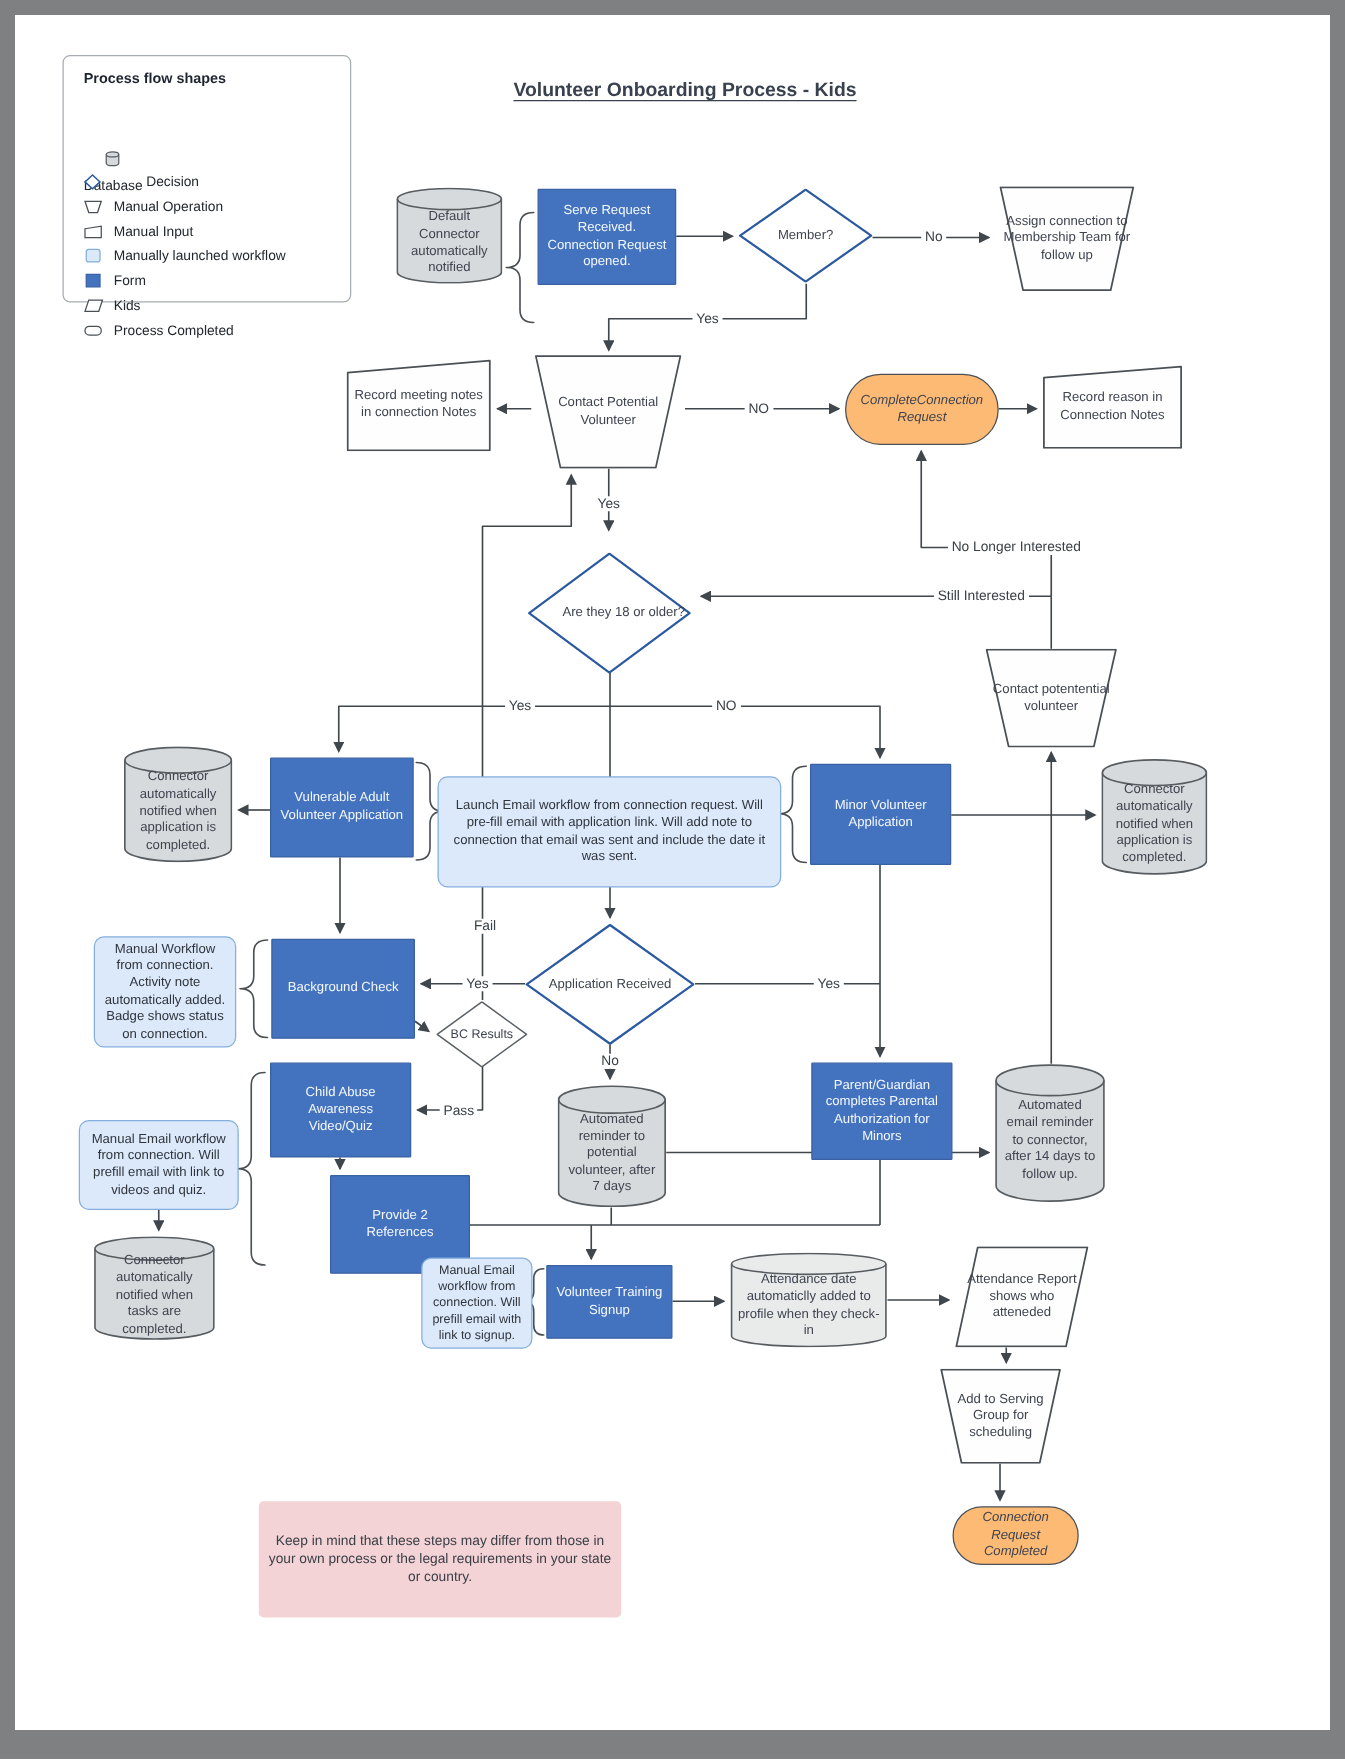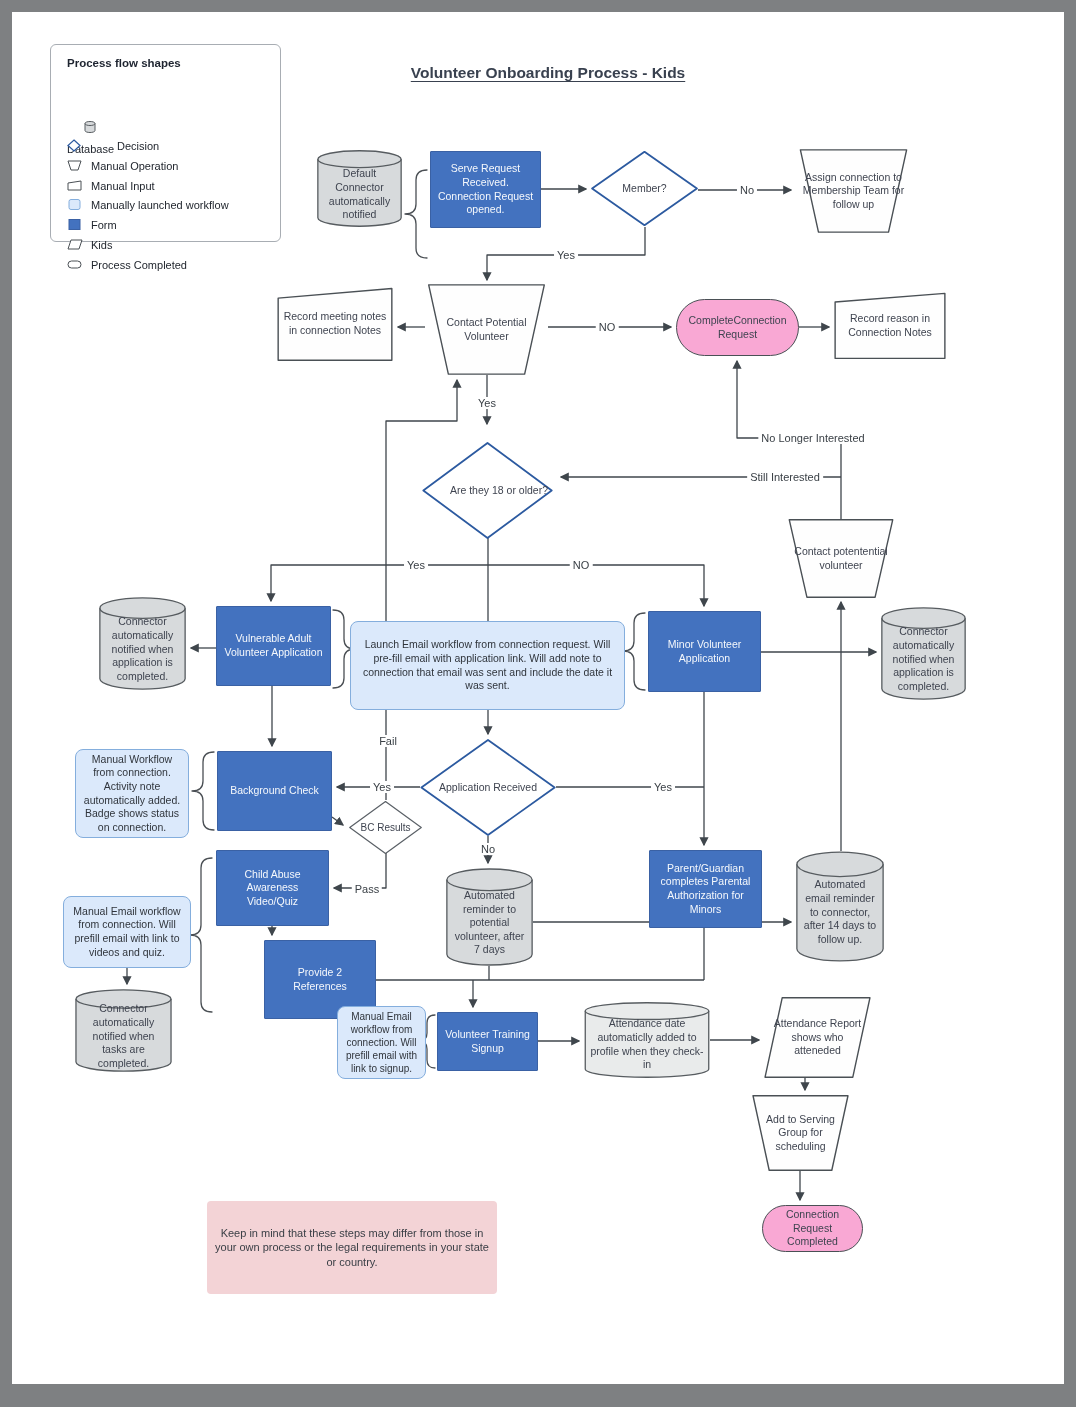--- a/index.html
+++ b/index.html
@@ -20,21 +20,21 @@
   .legend .litem{position:absolute;left:16px;display:flex;align-items:center;gap:8px;
                  font-size:11px;color:#22272f;white-space:nowrap;}
   .legend .licon{width:16px;height:13px;display:inline-block;flex:0 0 16px;}
 
   .node{position:absolute;display:flex;align-items:center;justify-content:center;
         text-align:center;font-size:10.5px;line-height:1.3;color:#3f4450;box-sizing:border-box;border-radius:24px;}
   .node .shape{position:absolute;inset:0;width:100%;height:100%;}
   .node .lbl{position:relative;z-index:1;padding:1px 5px;}
   .cylpad .lbl{padding-top:13px;}
   .form{background:#4372bf;border:1px solid #3a61a4;color:#f5f8fc;border-radius:1px;}
-  .stadium{background:#f9a8d4;border:1.4px solid #4a5055;border-radius:999px;}
+  .stadium{background:#fdba74;border:1.4px solid #4a5055;border-radius:999px;font-style:italic;}
   .note{background:#dbe9fb;border:1.5px solid #84aedd;border-radius:8px;color:#30353c;}
   .pink{background:#f3d3d6;border-radius:4px;color:#393e45;font-size:11px;}
 
   .cylp{fill:#d7dadc;stroke:#575c60;stroke-width:1.3;vector-effect:non-scaling-stroke;}
   .cylp.light{fill:#e9ebeb;}
   .cylline{fill:none;stroke:#575c60;stroke-width:1.3;vector-effect:non-scaling-stroke;}
   .dblue{fill:#ffffff;stroke:#2c5aa0;stroke-width:1.8;vector-effect:non-scaling-stroke;stroke-linejoin:round;}
   .dgray{fill:#ffffff;stroke:#5a6066;stroke-width:1.2;vector-effect:non-scaling-stroke;stroke-linejoin:round;}
   .wshape{fill:#fefefe;stroke:#4a5055;stroke-width:1.4;vector-effect:non-scaling-stroke;stroke-linejoin:round;}
 

